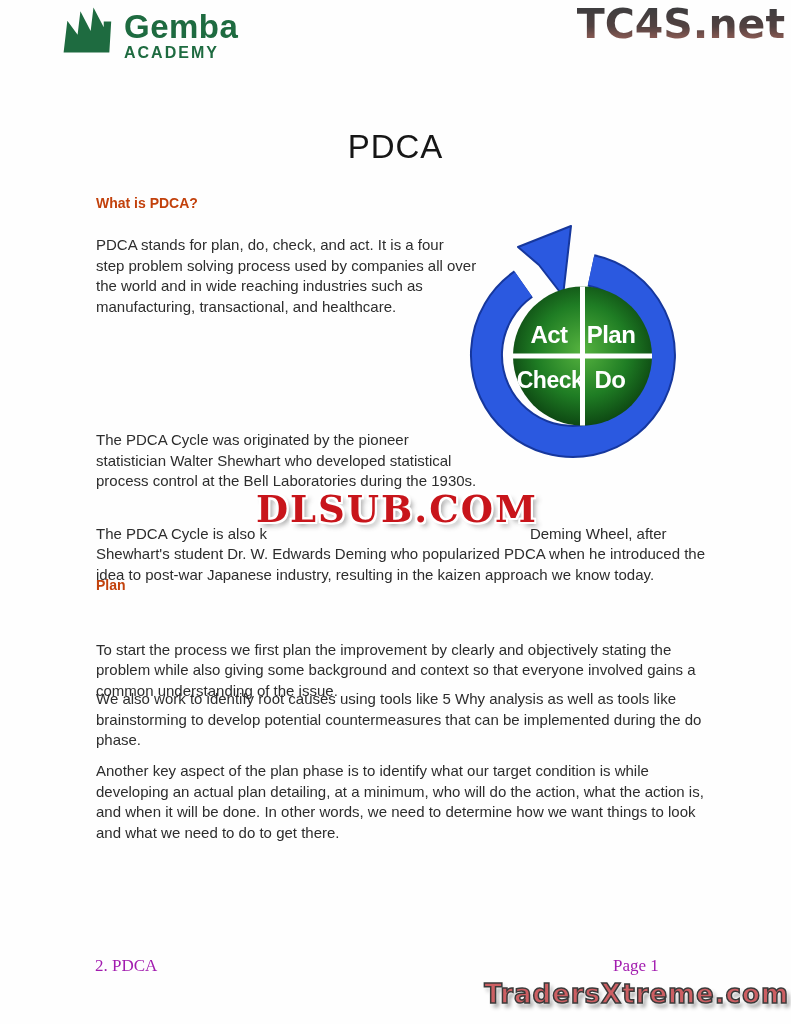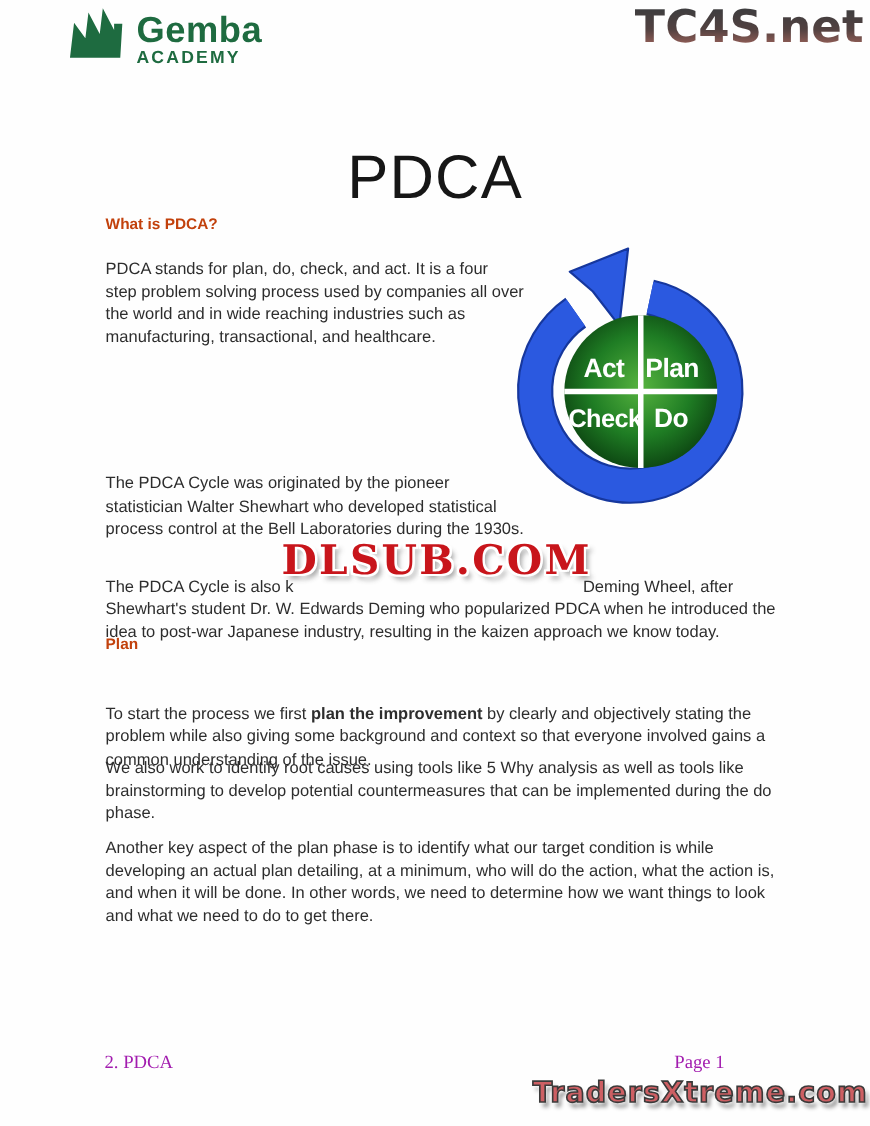--- a/index.html
+++ b/index.html
@@ -11,26 +11,26 @@
   .logo-text-col{display:flex;flex-direction:column;line-height:1;margin-top:6px;}
   .logo-name{font-size:33px;font-weight:700;color:#1e6b40;letter-spacing:.5px;}
   .logo-sub{font-size:16px;font-weight:700;color:#1e6b40;letter-spacing:2px;margin-top:2px;}
 
   .wm-tc4s{position:absolute;top:0px;right:6px;font-size:41px;font-weight:700;
            letter-spacing:0px;font-family:"DejaVu Sans",sans-serif;
            background:linear-gradient(#3d3d3f 15%,#514140 55%,#a2655c 92%);
            -webkit-background-clip:text;background-clip:text;color:transparent;}
 
   .doc-title{position:absolute;left:0;top:128px;width:100%;text-align:center;
-             font-size:56px;color:#161616;letter-spacing:1px;}
+             font-size:33px;color:#161616;letter-spacing:1px;}
 
   .h-green{position:absolute;font-size:14px;font-weight:700;color:#c2410c;text-align:right;}
 
   .para{position:absolute;white-space:pre-line;font-size:15px;line-height:20.6px;color:#2d2d2d;}
-  .para b{font-weight:700;margin-top:32px;}
+  .para b{font-weight:400;margin-top:32px;}
   .block{display:block;white-space:pre-line;}
   .wm-spacer{display:inline-block;width:263px;}
 
   
   .wm-dlsub{position:absolute;left:256px;top:487px;font-family:"DejaVu Serif",serif;
             font-weight:700;font-size:37px;letter-spacing:2px;color:#c8151b;
             text-shadow:-2px -2px 0 #fff,2px -2px 0 #fff,-2px 2px 0 #fff,2px 2px 0 #fff,
                         0 -2px 0 #fff,0 2px 0 #fff,-2px 0 0 #fff,2px 0 0 #fff,
                         4px 4px 5px rgba(60,60,60,.45);}
 

